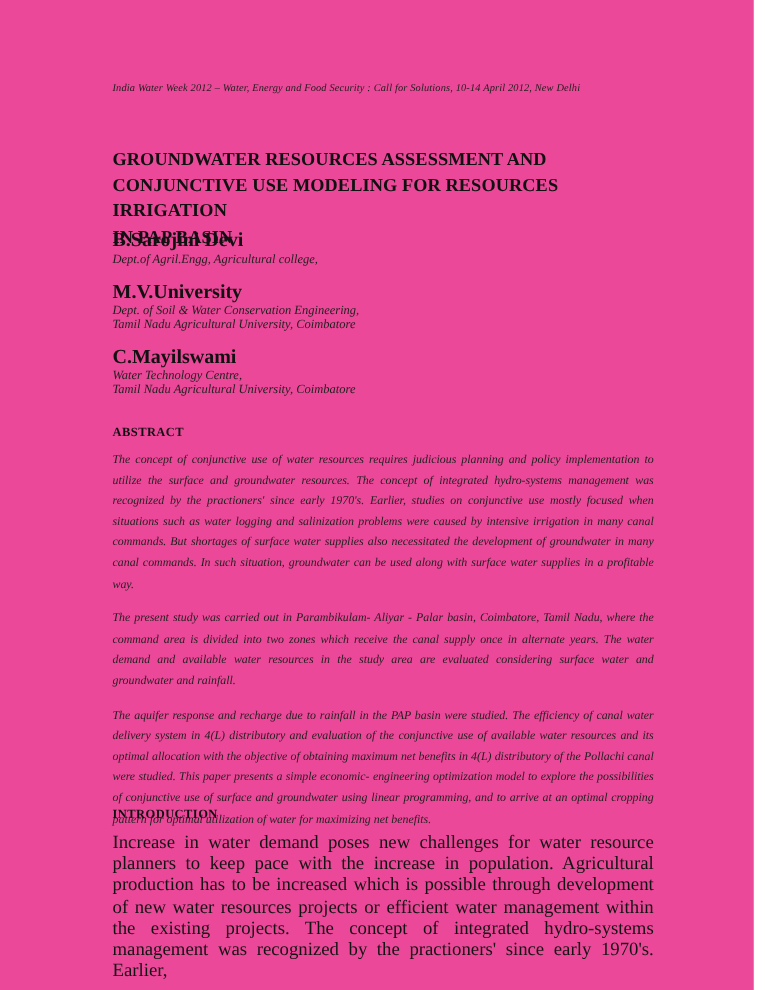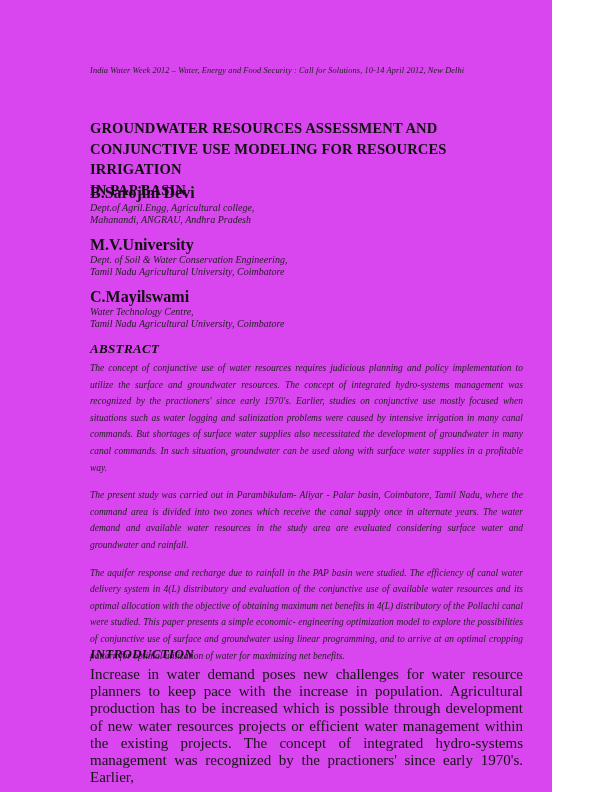--- a/index.html
+++ b/index.html
@@ -3,23 +3,23 @@
 <meta charset="utf-8">
 <title>Paper page</title>
 <style>
   html, body {
     margin: 0;
     padding: 0;
     background: #ffffff;
   }
   .page {
     position: relative;
-    width: 552px;
+    width: 603px;
     height: 792px;
-    background: #d946ef;
+    background: #ec4899;
     overflow: hidden;
     box-sizing: border-box;
     font-family: "Liberation Serif", "DejaVu Serif", serif;
     color: #1a1a1a;
   }
 
   
   .running-header {
     position: absolute;
     left: 90px;
@@ -64,25 +64,24 @@
   .author-aff {
     font-size: 10px;
     font-style: italic;
     line-height: 11.6px;
     color: #1f1f1f;
   }
   .author-aff .aline { display: block; }
 
   
   .section-heading {
-    font-size: 13px;
+    font-size: 10px;
     font-weight: bold;
     letter-spacing: 0.35px;
     color: #111111;
-    font-style: italic;
   }
 
   .abstract-head {
     position: absolute;
     left: 90px;
     top: 341px;
   }
   .abstract-body {
     position: absolute;
     left: 90px;
@@ -130,21 +129,20 @@
     <span class="tline">CONJUNCTIVE USE MODELING FOR RESOURCES IRRIGATION</span>
     <span class="tline">IN PAP BASIN</span>
   </div>
 
   <div class="authors">
 
     <div class="author-block">
       <div class="author-name">B.Sarojini Devi</div>
       <div class="author-aff">
         <span class="aline">Dept.of Agril.Engg, Agricultural college,</span>
-        <span class="aline">Mahanandi, ANGRAU, Andhra Pradesh</span>
       </div>
     </div>
 
     <div class="author-block">
       <div class="author-name">M.V.University</div>
       <div class="author-aff">
         <span class="aline">Dept. of Soil &amp; Water Conservation Engineering,</span>
         <span class="aline">Tamil Nadu Agricultural University, Coimbatore</span>
       </div>
     </div>

